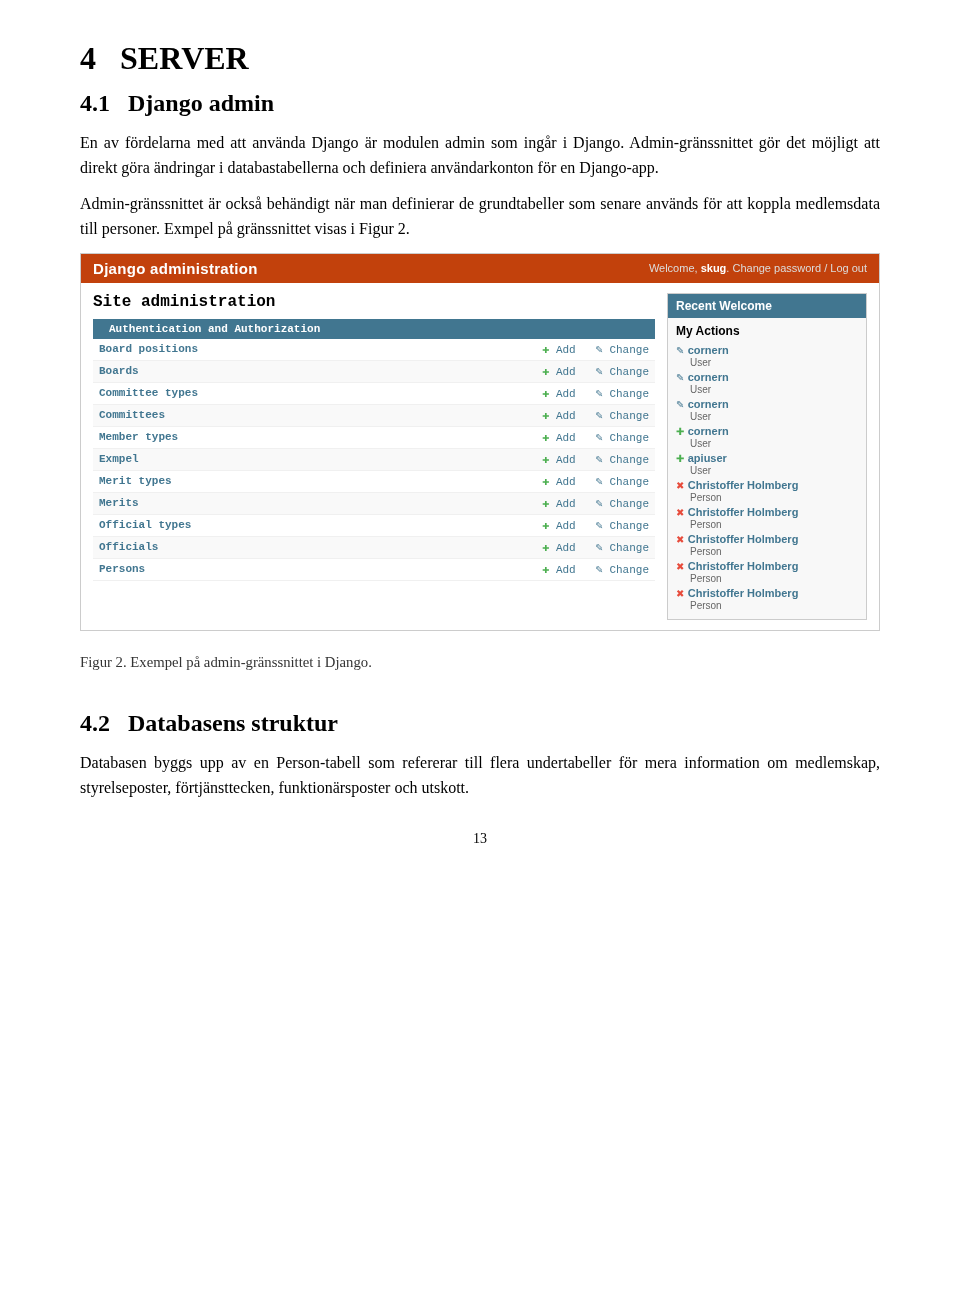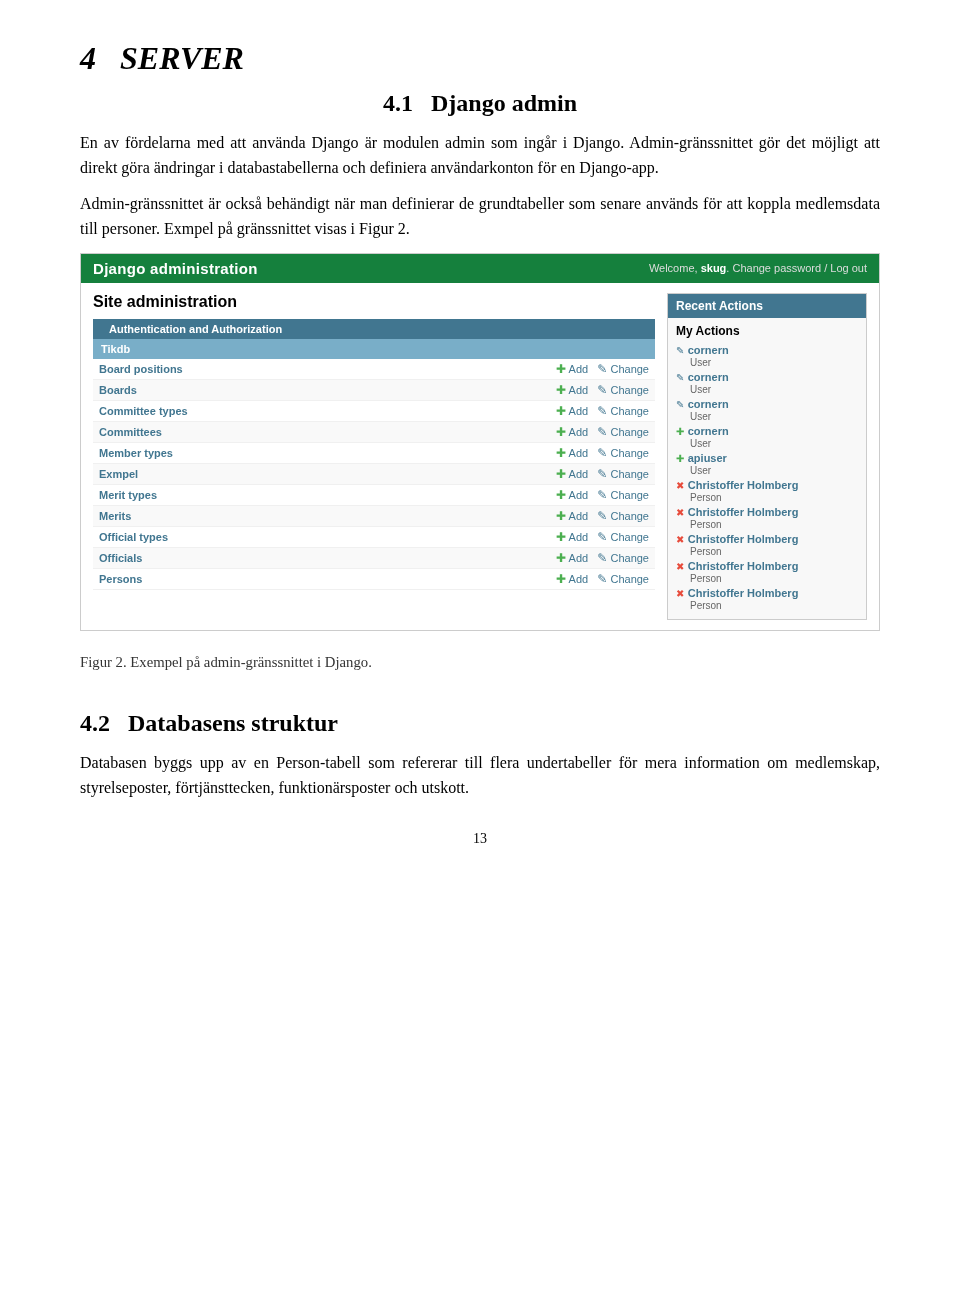--- a/index.html
+++ b/index.html
@@ -8,28 +8,26 @@
       font-size: 16px;
       background: #fff;
       color: #000;
       width: 960px;
       padding: 40px 80px 40px 80px;
     }
     h1.chapter {
       font-size: 2em;
       font-weight: bold;
       margin-bottom: 0.4em;
-      font-style: italic;
     }
     h2.section {
       font-size: 1.5em;
       font-weight: bold;
       margin-top: 0.5em;
       margin-bottom: 0.6em;
-      text-align: center;
     }
     h2.section-42 {
       font-size: 1.5em;
       font-weight: bold;
       margin-top: 1.5em;
       margin-bottom: 0.6em;
     }
     p {
       font-size: 1em;
       line-height: 1.55;
@@ -44,21 +42,21 @@
     }
     
     .django-admin {
       font-family: Arial, Helvetica, sans-serif;
       font-size: 12px;
       background: #fff;
       border: 1px solid #ccc;
       width: 100%;
     }
     .django-header {
-      background: #15803d;
+      background: #c2410c;
       color: #fff;
       padding: 6px 12px;
       display: flex;
       align-items: center;
       justify-content: space-between;
     }
     .django-header .site-name {
       font-size: 15px;
       font-weight: bold;
       color: #fff;
@@ -75,20 +73,21 @@
       color: #ddd;
       text-decoration: none;
     }
     .django-body {
       padding: 10px 12px;
       display: flex;
       gap: 12px;
     }
     .main-panel {
       flex: 1;
+      font-family: Liberation Mono, monospace;
     }
     .side-panel {
       width: 200px;
       flex-shrink: 0;
     }
     .site-admin-title {
       font-size: 16px;
       font-weight: bold;
       margin-bottom: 8px;
     }
@@ -224,21 +223,20 @@
   <div class="django-body">
 
     <div class="main-panel">
       <div class="site-admin-title">Site administration</div>
 
       <div class="auth-section">
         <div class="model-section-header">Authentication and Authorization</div>
       </div>
 
       <div class="tikdb-section">
-        <div class="tikdb-section-header model-section-header">Tikdb</div>
         <table class="admin-table">
           <tbody id="tikdb-tbody">
               <tr>
     <td class="model-name-cell">Board positions</td>
     <td class="actions-cell">
       <span class="icon-add">✚</span>
       <a class="add-link">Add</a>
       &nbsp;
       <span class="icon-change">✎</span>
       <a class="change-link">Change</a>
@@ -344,21 +342,21 @@
       <a class="change-link">Change</a>
     </td>
   </tr>
             </tbody>
         </table>
       </div>
     </div>
 
     <div class="side-panel">
       <div class="recent-actions-box">
-        <div class="recent-actions-header">Recent Actions</div>
+        <div class="recent-actions-header">Recent Welcome</div>
         <div class="recent-actions-body">
           <div class="my-actions-title">My Actions</div>
           <div id="actions-list">
               <div class="action-item">
     <span class="action-edit-icon">✎</span>
     <span class="action-name">cornern</span>
     <span class="action-type">User</span>
   </div>
               <div class="action-item">
     <span class="action-edit-icon">✎</span>

